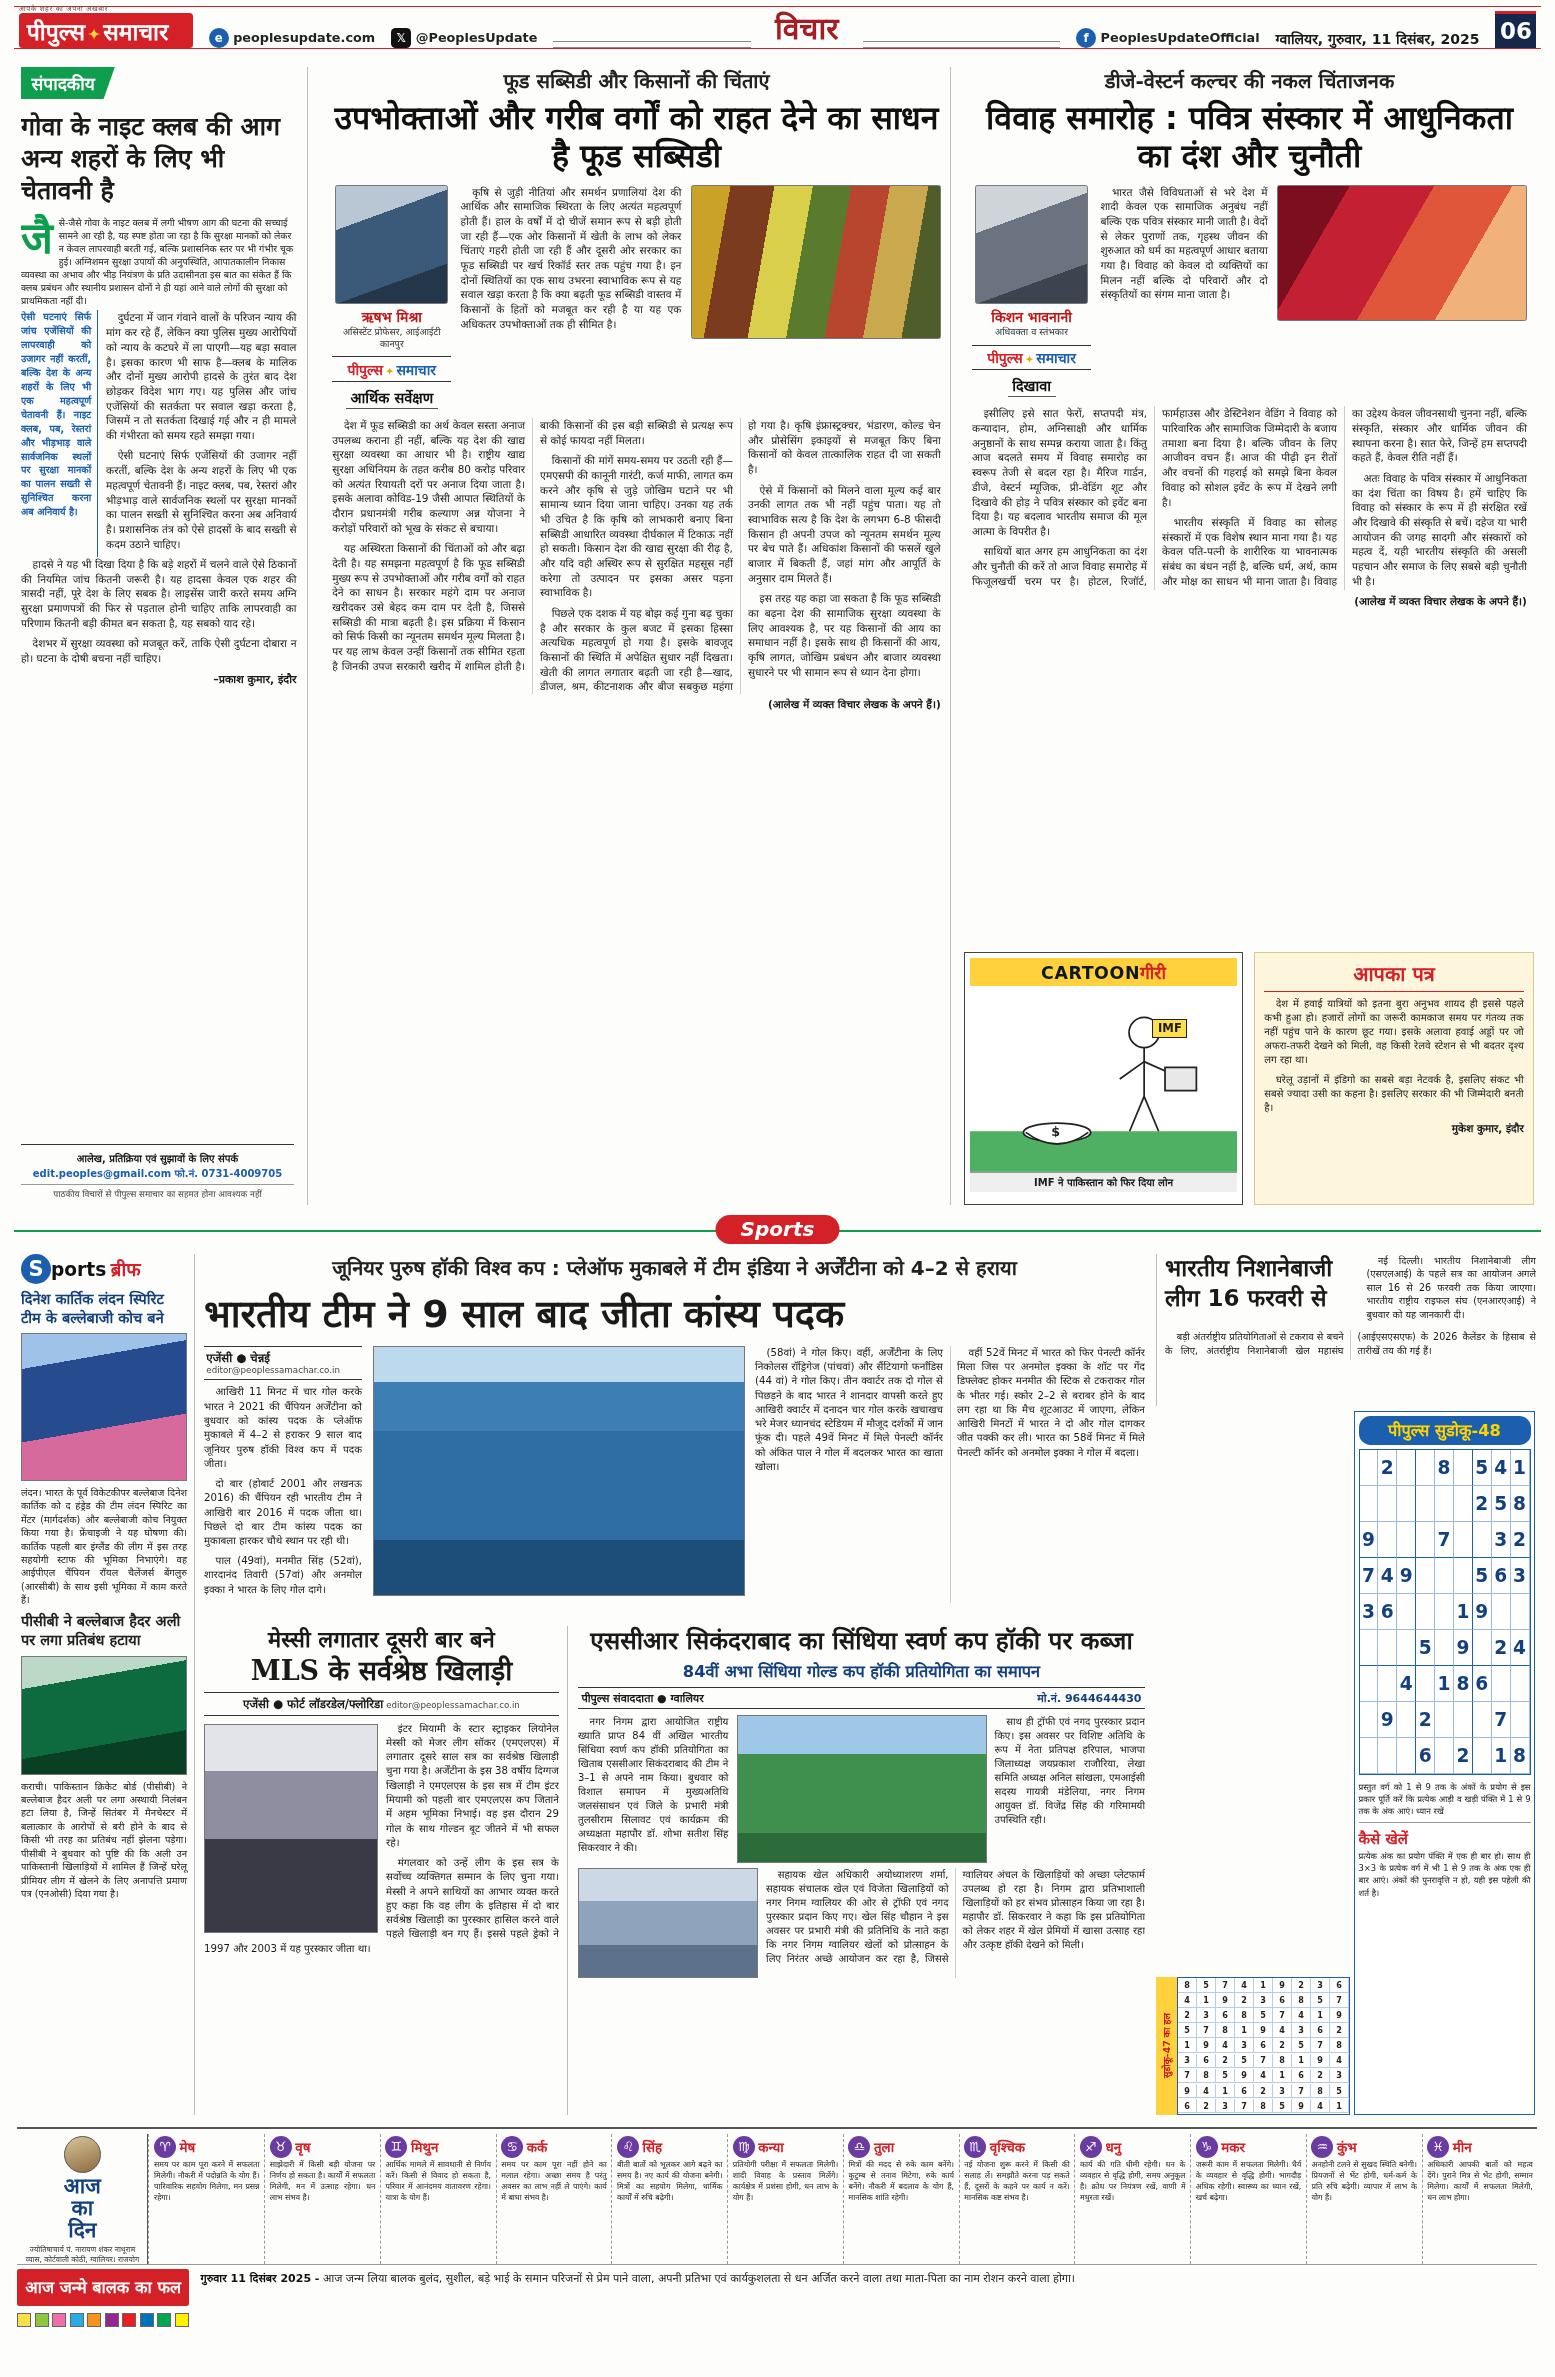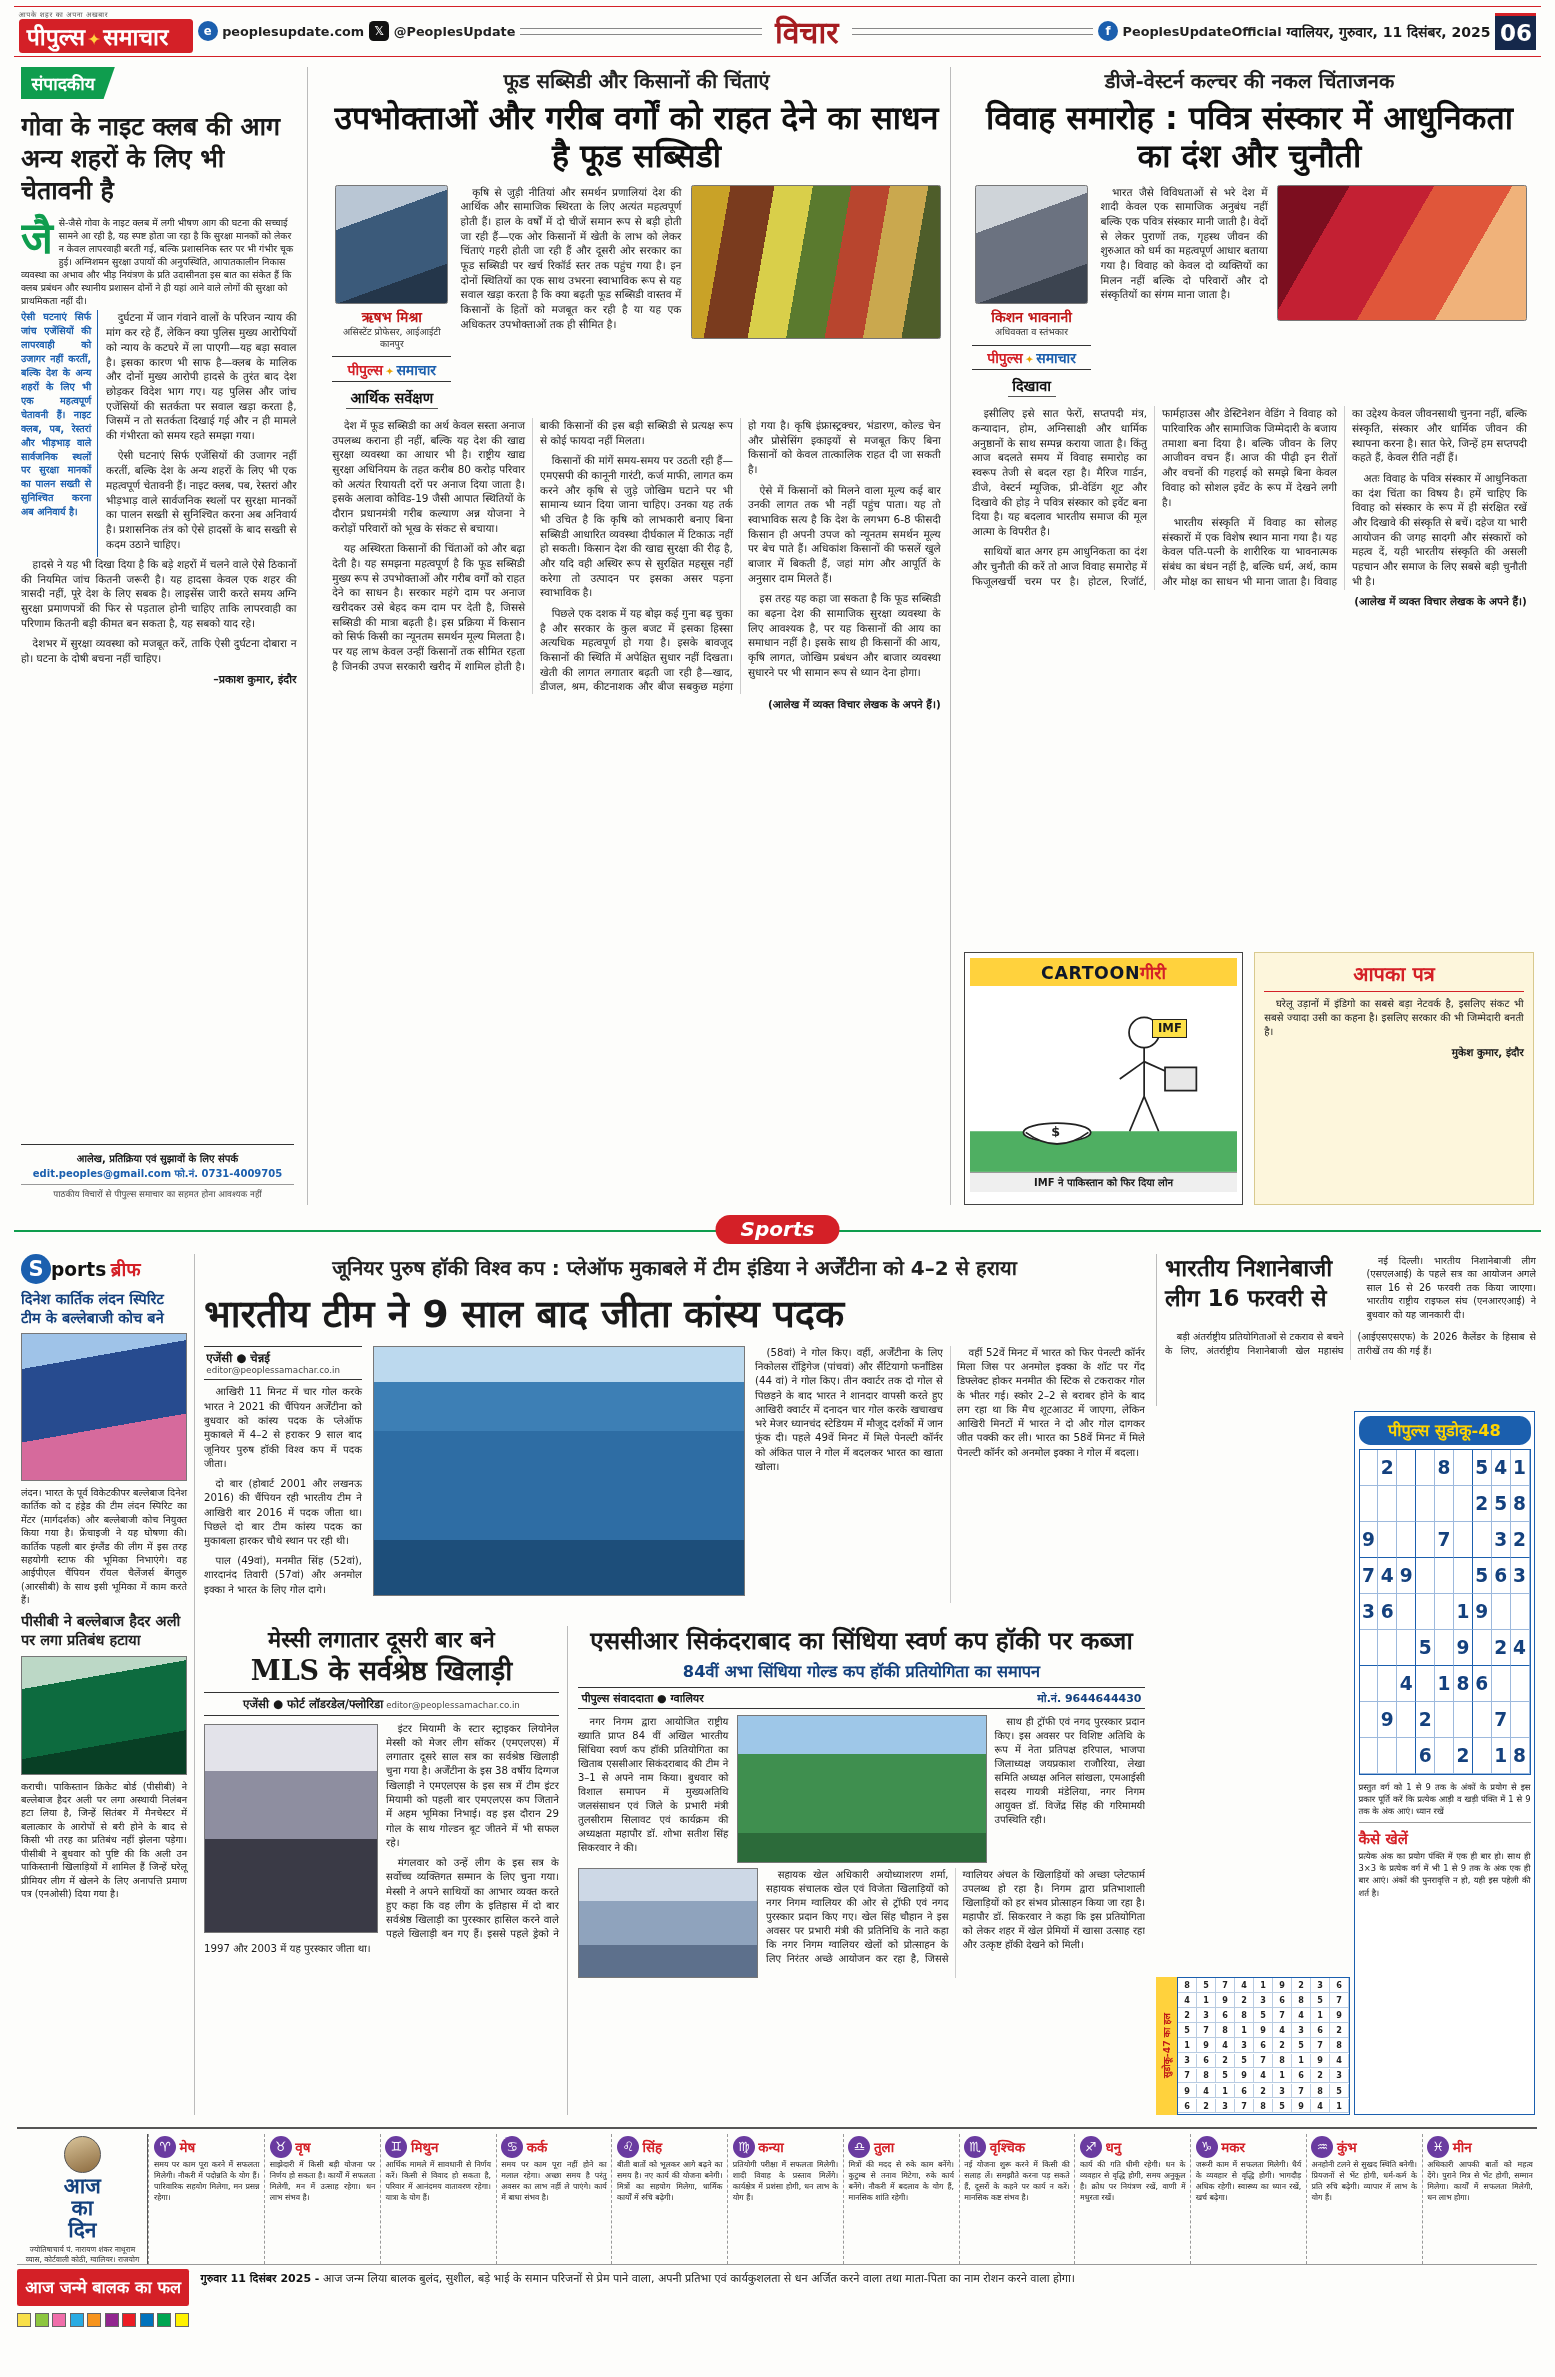--- a/index.html
+++ b/index.html
@@ -1,23 +1,23 @@
 <!DOCTYPE html>
 <html lang="hi" style="font-size:9.3px"><head>
 <meta charset="utf-8">
 <style>
   * { margin:0; padding:0; box-sizing:border-box; }
   html,body { background:#e8e8e4; }
   body { font-family:"DejaVu Sans","Liberation Sans",sans-serif; }
   .page { position:relative; width:1555px; height:2377px; background:#fdfdfb; margin:0 auto; overflow:hidden; color:#1a1a1a; }
 
   
-  .mast { position:absolute; left:14px; top:5.8px; width:1527px; height:51px;
+  .mast { position:absolute; left:14px; top:5.8px; width:1527px; height:43px;
           border-top:1.7px solid #d42027; border-bottom:1.7px solid #d42027;
-          display:flex; align-items:center; gap:5px; padding:0 4.6px; }
+          display:flex; align-items:flex-end; gap:16px; padding:0 4.6px; }
   .logo { width:174px; }
   .logo-tag { font-size:7px; color:#555; letter-spacing:0.6px; }
   .logo-main { background:#d42027; color:#fff; font-weight:bold; font-size:23px; padding:1.2px 8.1px; border-radius:3.5px; white-space:nowrap; }
   .lg-star { color:#ffd23d; margin:0 2.3px; font-size:16.3px; }
   .mast-item { display:flex; align-items:center; gap:4.6px; font-size:12.8px; font-weight:bold; color:#222; white-space:nowrap; }
   .ic { display:inline-flex; align-items:center; justify-content:center; width:20px; height:20px; border-radius:50%; color:#fff; font-weight:bold; font-size:11.6px; }
   .ic-e { background:#1b5fae; }
   .ic-x { background:#111; border-radius:4.6px; }
   .ic-f { background:#1b5fae; }
   .mline { flex:1; height:7px; border-top:1.2px solid #888; border-bottom:1.2px solid #888; }
@@ -318,20 +318,21 @@
         <text x="140" y="258" font-size="22" font-weight="bold" fill="#222">$</text>
       </svg>
       <div class="imf-tag">IMF</div>
     </div>
     <div class="cartoon-cap">IMF ने पाकिस्तान को फिर दिया लोन</div>
   </section>
 
   <section class="letters">
     <div class="letters-head">आपका पत्र</div>
     <div class="letters-body">
+        <p>देश में हवाई यात्रियों को इतना बुरा अनुभव शायद ही इससे पहले कभी हुआ हो। हजारों लोगों का जरूरी कामकाज समय पर गंतव्य तक नहीं पहुंच पाने के कारण छूट गया। इसके अलावा हवाई अड्डों पर जो अफरा-तफरी देखने को मिली, वह किसी रेलवे स्टेशन से भी बदतर दृश्य लग रहा था।</p>
         <p>घरेलू उड़ानों में इंडिगो का सबसे बड़ा नेटवर्क है, इसलिए संकट भी सबसे ज्यादा उसी का कहना है। इसलिए सरकार की भी जिम्मेदारी बनती है।</p>
       </div>
     <div class="letters-sign">मुकेश कुमार, इंदौर</div>
   </section>
 
   <div class="sports-band">
     <div class="band-line"></div>
     <div class="band-badge">Sports</div>
   </div>
 

